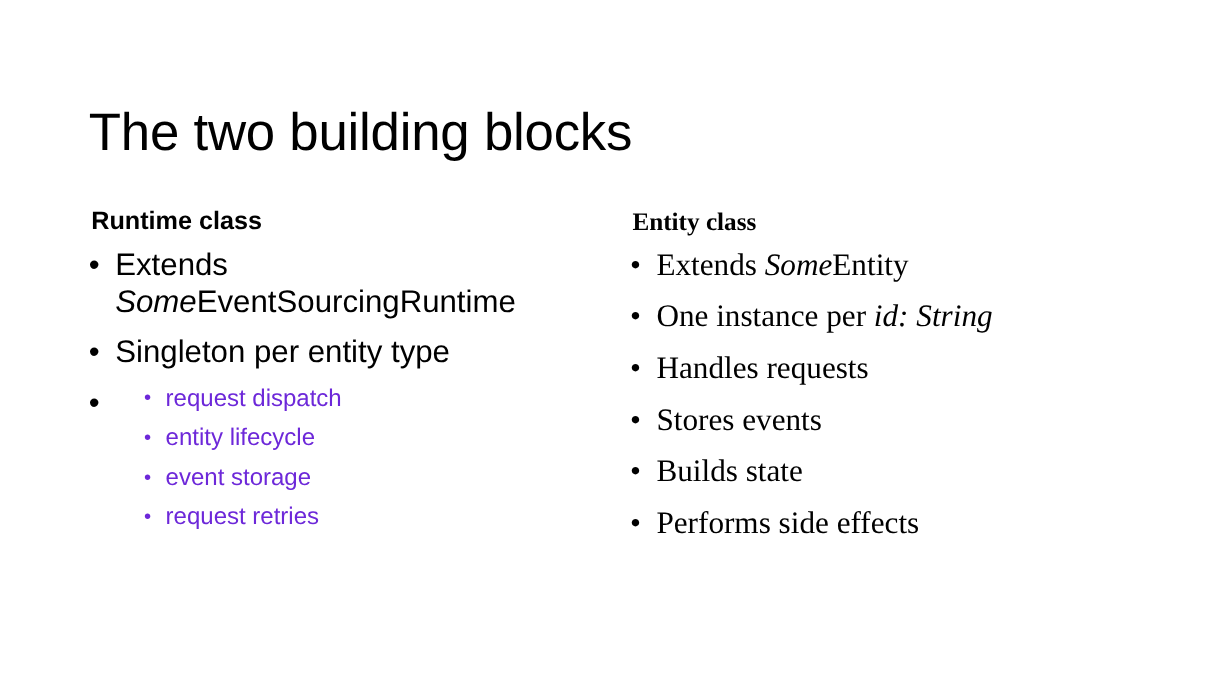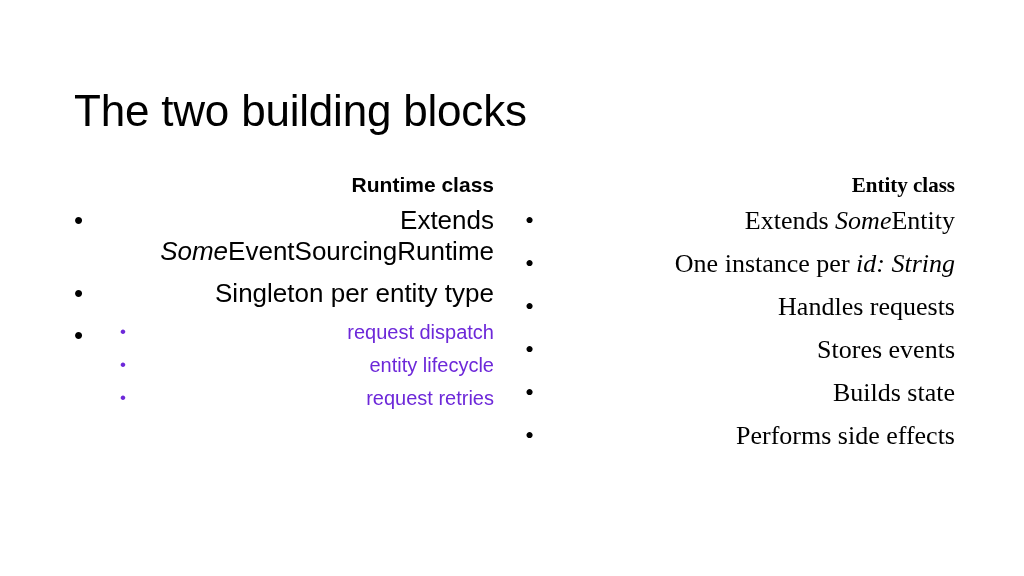--- a/index.html
+++ b/index.html
@@ -36,21 +36,20 @@
     white-space: nowrap;
   }
 
   
   .body-area {
     position: absolute;
     left: 0;
     top: 172px;
     width: 1024px;
     height: 360px;
-    text-align: right;
   }
 
   .column {
     position: absolute;
     top: 0;
   }
   .column.left  { left: 74px;  width: 420px; }
   .column.right { left: 525px; width: 430px; font-family: Liberation Serif, serif; }
 
   .col-heading {
@@ -135,20 +134,21 @@
         </li>
 
         <li class="lvl1">
           <span>Singleton per entity type</span>
         </li>
 
         <li class="lvl1">
           <ul class="sub">
             <li class="lvl2">request dispatch</li>
             <li class="lvl2">entity lifecycle</li>
+            <li class="lvl2">event storage</li>
             <li class="lvl2">request retries</li>
           </ul>
         </li>
 
       </ul>
     </div>
 
     <div class="column right">
 
       <div class="col-heading">Entity class</div>

